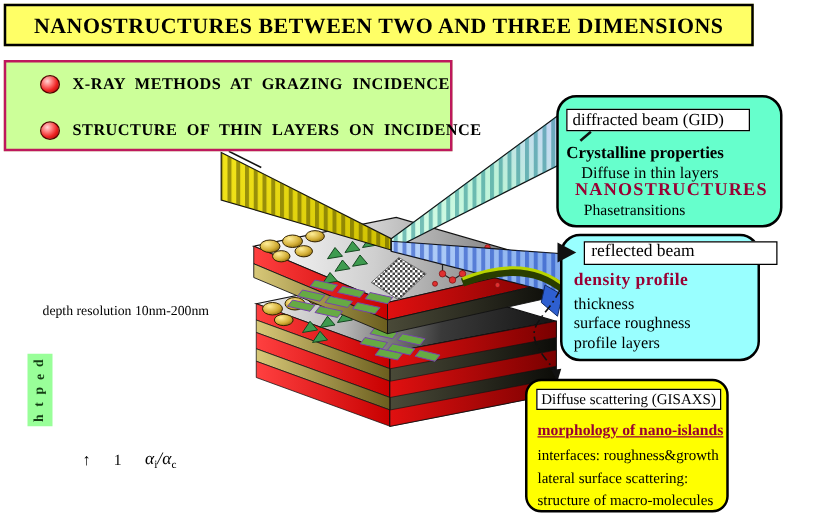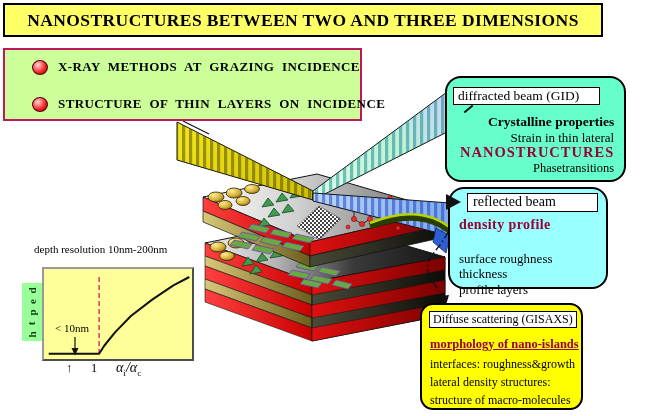--- a/index.html
+++ b/index.html
@@ -23,33 +23,33 @@
   .topic-label{margin-left:10px;font-weight:bold;font-size:13px;letter-spacing:.4px;word-spacing:4px;white-space:nowrap;}
 
   
   .callout{position:absolute;box-sizing:border-box;border:2px solid #000;border-radius:16px;}
   .gid{left:445px;top:76px;width:181px;height:106px;background:#66FFCC;}
   .refl{left:448px;top:187px;width:160px;height:102px;background:#99FFFF;}
   .diff{left:420px;top:303px;width:163px;height:107px;background:#FFFF00;border-radius:13px;}
   .inset-label{position:absolute;background:#fff;border:1.5px solid #000;box-sizing:border-box;
                white-space:nowrap;overflow:hidden;}
   .gid .inset-label{left:6px;top:9px;width:147px;height:18px;font-size:13.5px;padding:0 4px;}
-  .refl .inset-label{left:17px;top:4px;width:131px;height:19px;font-size:14px;padding:0 5px;}
+  .refl .inset-label{left:17px;top:4px;width:155px;height:19px;font-size:14px;padding:0 5px;}
   .diff .inset-label{left:7px;top:6px;width:148px;height:17px;font-size:12px;padding:0 3px;}
   .gid-tick{position:absolute;left:16px;top:30px;width:11px;height:2px;background:#111;transform:rotate(-40deg);}
   .maroon{color:#990033;}
   .b{font-weight:bold;}
-  .gid .body{position:absolute;left:6px;top:36px;line-height:15.5px;font-size:13px;white-space:nowrap;text-align:right;}
+  .gid .body{position:absolute;left:6px;top:36px;line-height:15.5px;font-size:13px;white-space:nowrap;}
   .refl .body{position:absolute;left:9px;top:28px;line-height:15.5px;font-size:13px;white-space:nowrap;}
   .diff .body{position:absolute;left:8px;top:30px;line-height:18px;font-size:12px;white-space:nowrap;}
   .gid .h{font-size:13.5px;}
   .gid .l1{padding-left:12px;}
   .gid .hl{font-size:14.5px;letter-spacing:1px;padding-left:7px;}
   .gid .l2{font-size:12.5px;padding-left:14px;}
-  .refl .h{font-size:14px;letter-spacing:.4px;margin-bottom:18px;}
+  .refl .h{font-size:14px;letter-spacing:.4px;margin-bottom:2px;}
   .diff .h{font-size:12.5px;margin-bottom:2px;text-decoration:underline;}
   .refl-arrow{position:absolute;left:-4px;top:5px;width:0;height:0;
               border-left:15px solid #111;border-top:8px solid transparent;border-bottom:8px solid transparent;}
 
   
   .chart{position:absolute;left:14px;top:242px;width:210px;height:160px;}
   .chart-title{position:absolute;left:20px;top:1px;font-size:11px;white-space:nowrap;}
   .plot{position:absolute;left:28px;top:25px;width:148px;height:90px;background:#FFFF99;
         border:2px solid;border-color:#999 #4d4d4d #4d4d4d #999;}
   .plot svg{position:absolute;left:0;top:0;}
@@ -266,65 +266,54 @@
       <span class="sphere"></span>
       <span class="topic-label">STRUCTURE OF THIN LAYERS ON INCIDENCE</span>
     </div>
   </div>
 
   <div class="callout gid">
     <div class="inset-label">diffracted beam (GID)</div>
     <div class="gid-tick"></div>
     <div class="body">
       <div class="h b">Crystalline properties</div>
-      <div class="l1">Strain in thin lateral</div>
+      <div class="l1">Diffuse in thin layers</div>
       <div class="hl b maroon">NANOSTRUCTURES</div>
       <div class="l2">Phasetransitions</div>
     </div>
   </div>
 
   <div class="callout refl">
     <div class="refl-arrow"></div>
     <div class="inset-label">reflected beam</div>
     <div class="body">
       <div class="h b maroon">density profile</div>
+      <div>thickness</div>
       <div>surface roughness</div>
-      <div>thickness</div>
       <div>profile layers</div>
     </div>
   </div>
 
   <div class="callout diff">
     <div class="inset-label">Diffuse scattering (GISAXS)</div>
     <div class="body">
       <div class="h b maroon">morphology of nano-islands</div>
       <div>interfaces: roughness&amp;growth</div>
-      <div>lateral density structures:</div>
+      <div>lateral surface scattering:</div>
       <div>structure of macro-molecules</div>
     </div>
   </div>
 
   <div class="chart">
     <div class="chart-title">depth resolution 10nm-200nm</div>
     <div class="depth-label">
         <span class="vletter">d</span>
         <span class="vletter">e</span>
         <span class="vletter">p</span>
         <span class="vletter">t</span>
         <span class="vletter">h</span>
       </div>
-    <div class="plot">
-      <svg width="148" height="90" viewBox="0 0 148 90">
-        <line id="critline" x1="55.1" y1="8" x2="55.1" y2="87" stroke="#E0356B" stroke-width="1.5" stroke-dasharray="5 3"></line>
-        <polyline id="curve" points="4.7,84.7 49.8,84.7 55.1,84.7 60.4,76.5 71.0,63.4 86.9,47.0 108.2,30.6 129.4,16.3 145.3,8.0" fill="none" stroke="#111" stroke-width="2" stroke-linejoin="round"></polyline>
-        <g stroke="#111" stroke-width="1.2">
-          <line x1="31" y1="68" x2="31" y2="81"></line>
-          <polygon points="27.5,79 34.5,79 31,86.5" fill="#111" stroke="none"></polygon>
-        </g>
-      </svg>
-      <div class="anno">&lt; 10nm</div>
-    </div>
     <div class="xarrow">↑</div>
     <div class="xtick">1</div>
     <div class="xlabel"><span>α</span><sub>i</sub><span>/α</span><sub>c</sub></div>
   </div>
 
 </div>
 
 </body></html>

